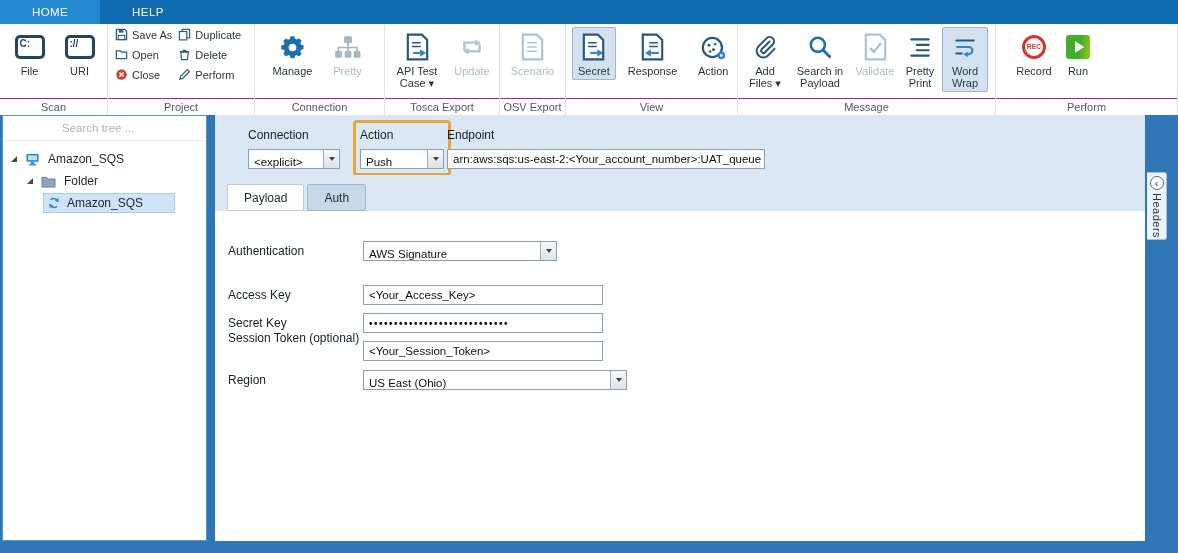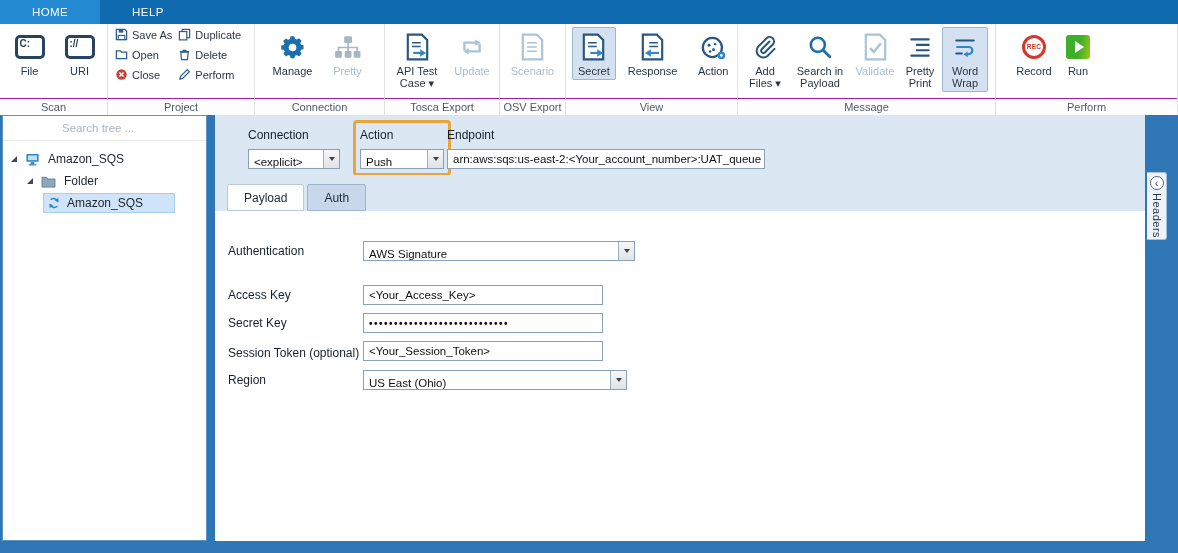--- a/index.html
+++ b/index.html
@@ -445,36 +445,36 @@
       </div>
     </div>
 
     <div class="tabstrip">
       <div class="mtab">Payload</div>
       <div class="mtab active">Auth</div>
     </div>
 
     <div class="content">
       <div class="f-label" style="left:13px;top:33px;">Authentication</div>
-      <div class="selbox" style="left:148px;top:30px;width:272px;">
+      <div class="selbox" style="left:148px;top:30px;width:194px;">
         <span class="txt">AWS Signature</span>
         <span class="dd"></span>
       </div>
 
       <div class="f-label" style="left:13px;top:77px;">Access Key</div>
       <div class="inp" style="left:148px;top:74px;width:240px;">
         <span>&lt;Your_Access_Key&gt;</span>
       </div>
 
       <div class="f-label" style="left:13px;top:105px;">Secret Key</div>
       <div class="inp" style="left:148px;top:102px;width:240px;">
         <span class="pwd">••••••••••••••••••••••••••••</span>
       </div>
 
-      <div class="f-label" style="left:13px;top:135px;">Session Token (optional)</div>
+      <div class="f-label" style="left:13px;top:120px;">Session Token (optional)</div>
       <div class="inp" style="left:148px;top:130px;width:240px;">
         <span>&lt;Your_Session_Token&gt;</span>
       </div>
 
       <div class="f-label" style="left:13px;top:162px;">Region</div>
       <div class="selbox" style="left:148px;top:159px;width:264px;">
         <span class="txt">US East (Ohio)</span>
         <span class="dd"></span>
       </div>
     </div>

